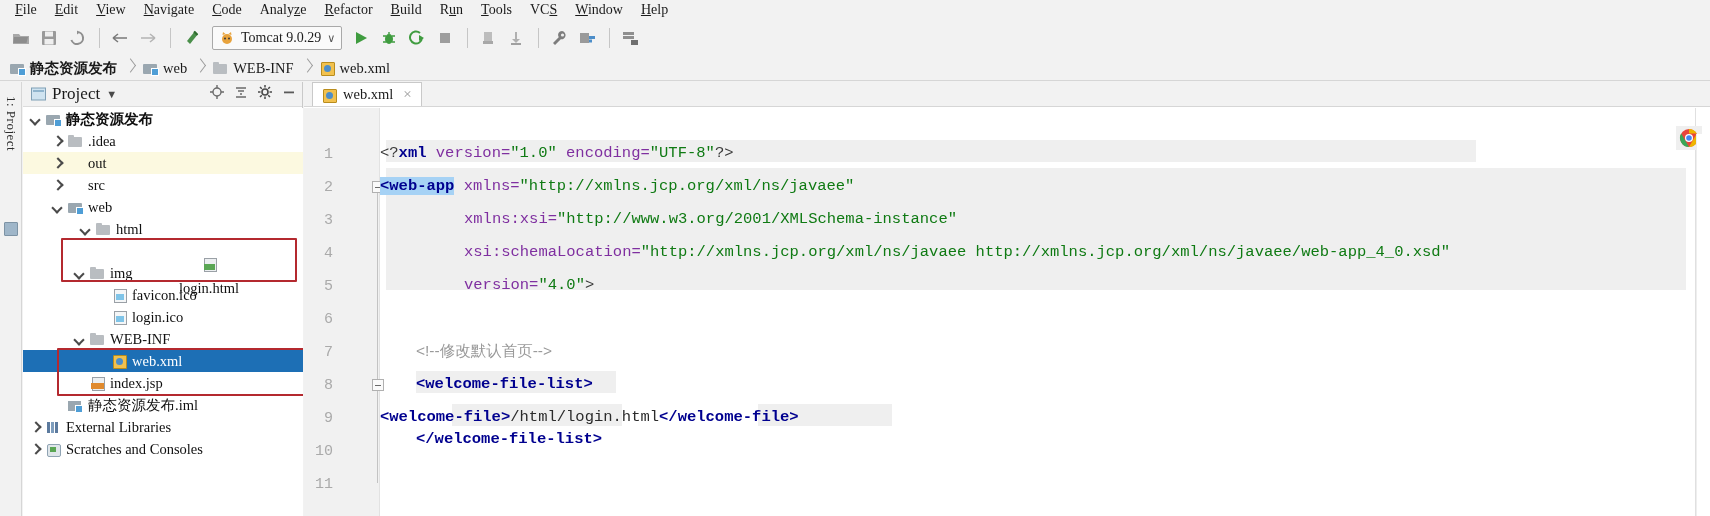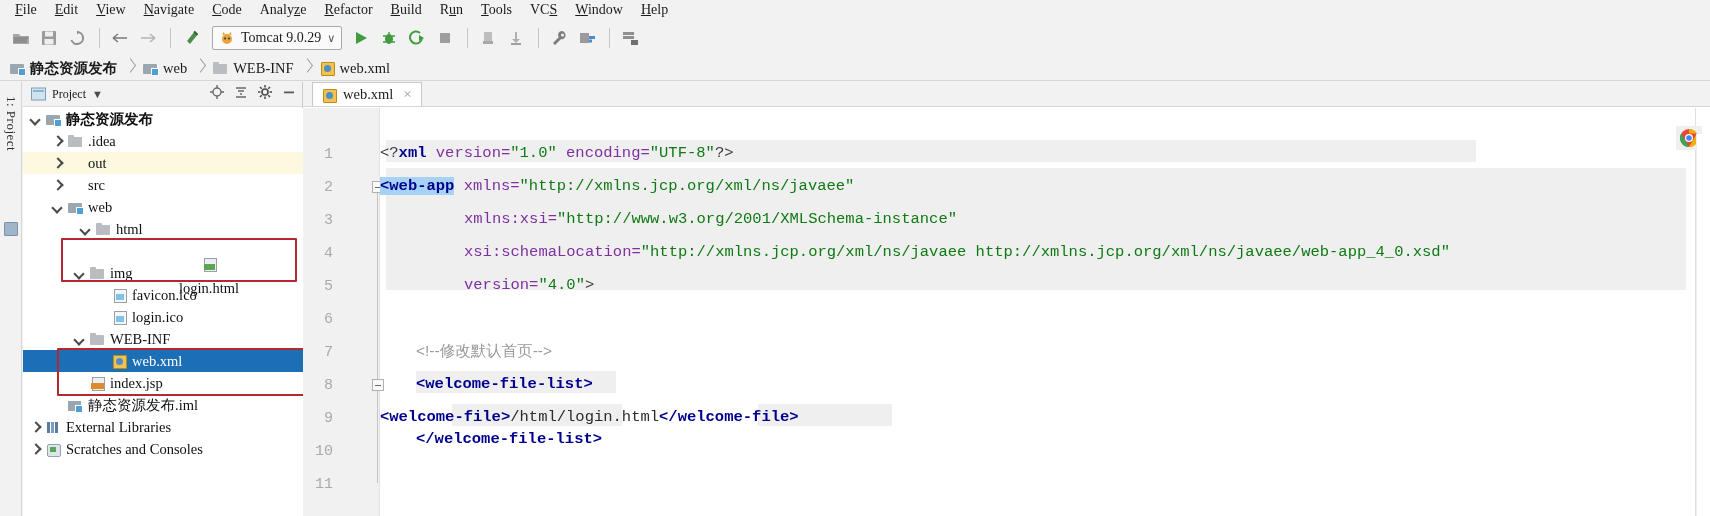--- a/index.html
+++ b/index.html
@@ -80,21 +80,21 @@
 
   
   .projpanel {
     position:absolute; left:23px; top:82px; width:280px; height:434px;
     background:#ffffff; border-right:1px solid #c9c9c9;
   }
   .proj-header {
     height:25px; background:#f2f2f2; display:flex; align-items:center;
     padding-left:8px; gap:6px; border-bottom:1px solid #dcdcdc;
   }
-  .proj-title { font-size:12px; color:#1a1a1a; }
+  .proj-title { font-size:17px; color:#1a1a1a; }
   .ph-icons { margin-left:auto; display:flex; align-items:center; gap:10px; padding-right:6px; }
 
   .tree { position:absolute; left:0; top:26px; width:280px; height:408px;
           background:#ffffff; overflow:hidden; }
   .trow {
     position:relative; display:flex; align-items:center; height:22px;
     gap:5px; white-space:nowrap; font-size:14.5px; color:#101010;
   }
   .trow.sel { background:#1d6fb5; color:#ffffff; }
   .trow.hl  { background:#fcf9e0; }

